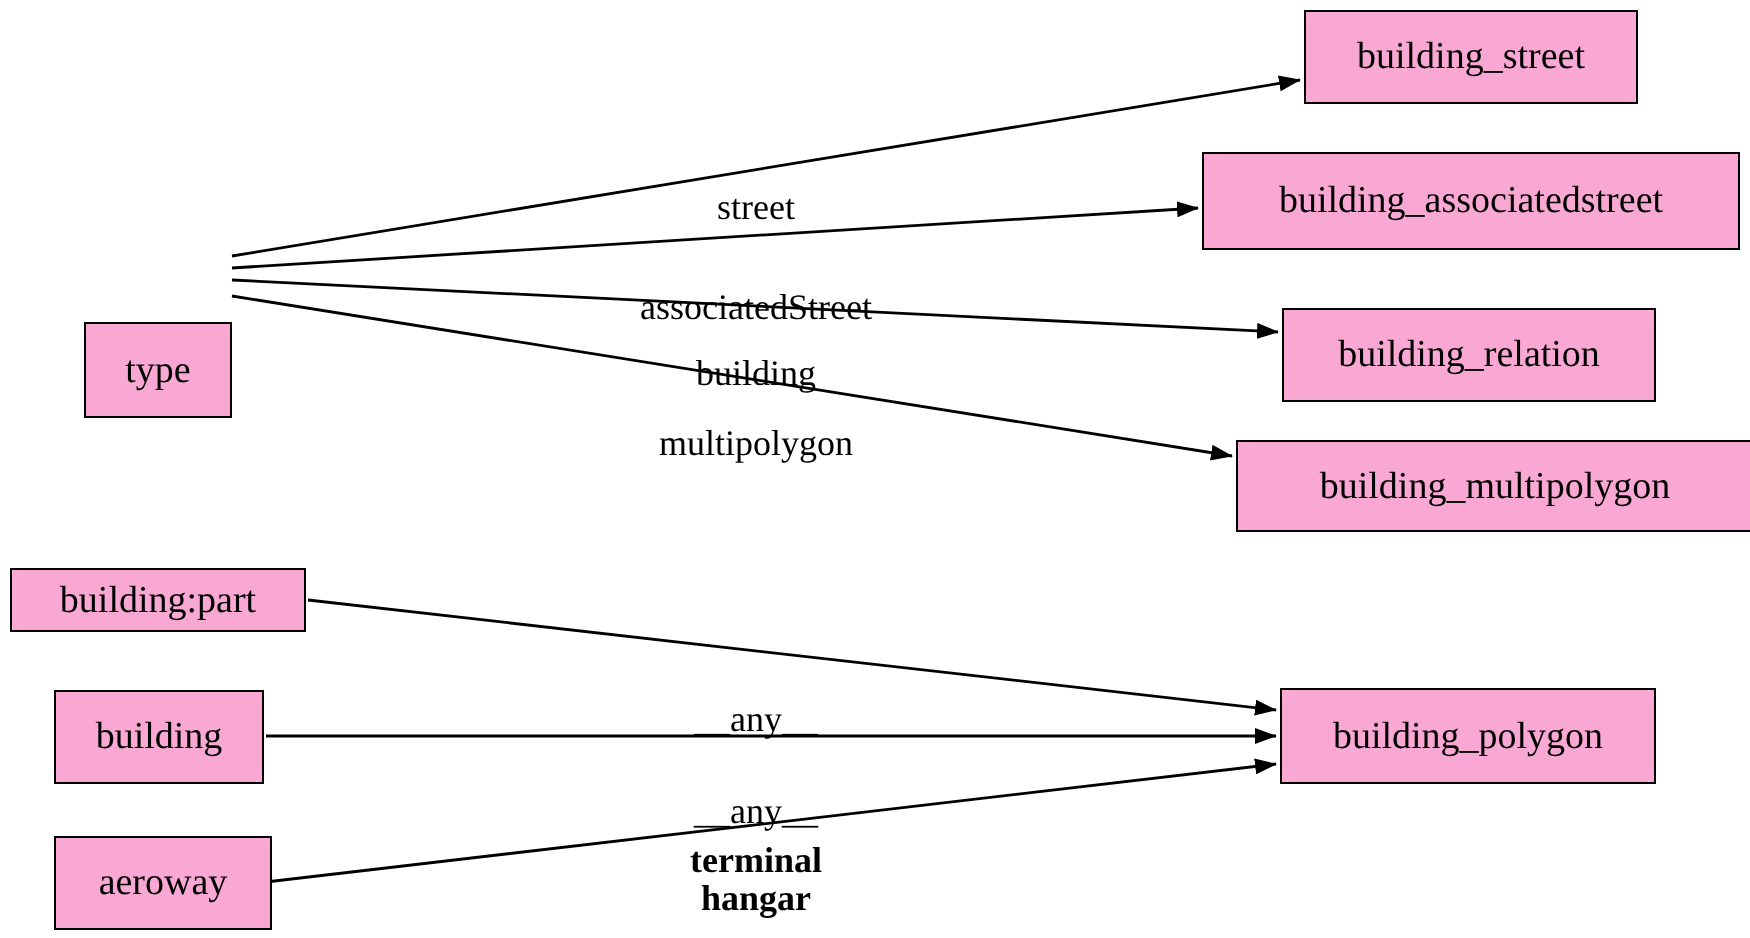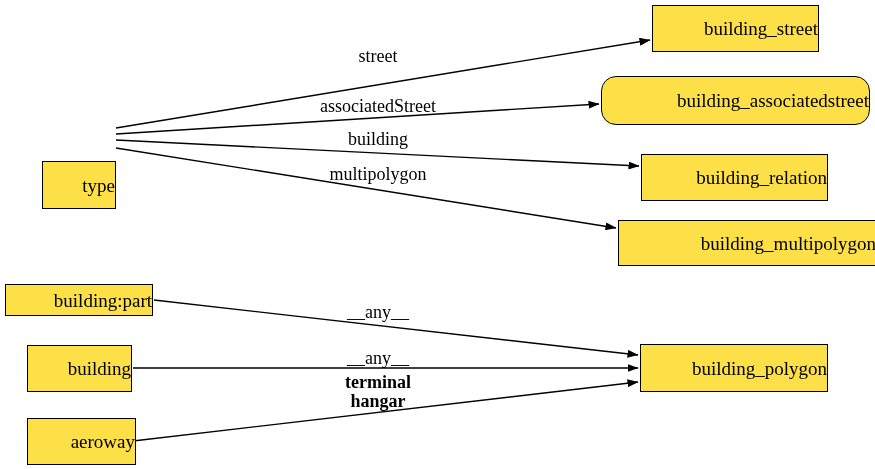--- a/index.html
+++ b/index.html
@@ -19,38 +19,39 @@
     position: absolute;
     left: 0;
     top: 0;
     width: 875px;
     height: 469px;
   }
   .node-box {
     position: absolute;
     box-sizing: border-box;
     border: 1px solid #000000;
-    background: #fde047;
+    background: #f9a8d4;
     display: flex;
     align-items: center;
-    justify-content: flex-end;
+    justify-content: center;
     color: #000000;
     font-size: 19px;
     line-height: 1;
     white-space: nowrap;
   }
   .edge-label {
     position: absolute;
     color: #000000;
     font-size: 18px;
     line-height: 1.05;
     white-space: nowrap;
     transform: translate(-50%, -50%);
     text-align: center;
     background: transparent;
+    margin-top: 48px;
   }
 </style>
 </head>
 <body>
 
 <div id="diagram-root">
 
   <svg id="diagram-svg" viewBox="0 0 875 469" xmlns="http://www.w3.org/2000/svg">
     <defs>
       <marker id="arrowhead" markerWidth="11" markerHeight="8" refX="10.5" refY="4" orient="auto" markerUnits="userSpaceOnUse">
@@ -68,21 +69,21 @@
       </g>
   </svg>
 
   <div id="nodes-layer">
       <div class="node-box" style="left: 42px; top: 113px; width: 74px; height: 48px; margin-top: 48px;">
         <span>type</span>
       </div>
       <div class="node-box" style="left: 652px; top: 5px; width: 167px; height: 47px;">
         <span>building_street</span>
       </div>
-      <div class="node-box" style="left: 601px; top: 76px; width: 269px; height: 49px; border-radius: 15px;">
+      <div class="node-box" style="left: 601px; top: 76px; width: 269px; height: 49px;">
         <span>building_associatedstreet</span>
       </div>
       <div class="node-box" style="left: 641px; top: 154px; width: 187px; height: 47px;">
         <span>building_relation</span>
       </div>
       <div class="node-box" style="left: 618px; top: 220px; width: 259px; height: 46px;">
         <span>building_multipolygon</span>
       </div>
       <div class="node-box" style="left: 5px; top: 284px; width: 148px; height: 32px;">
         <span>building:part</span>

